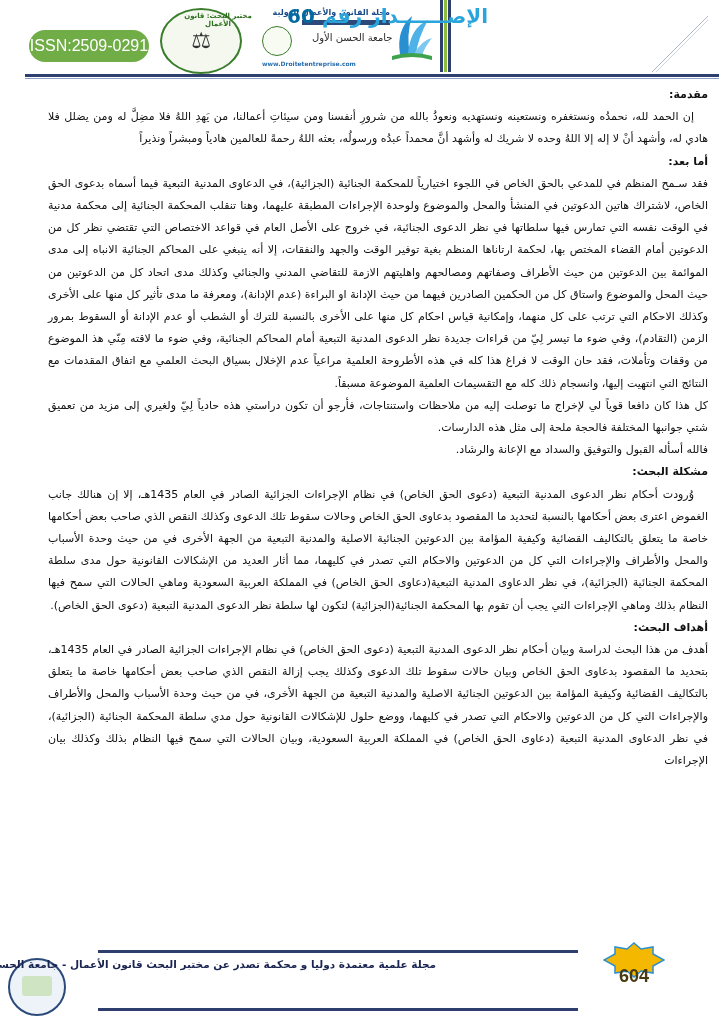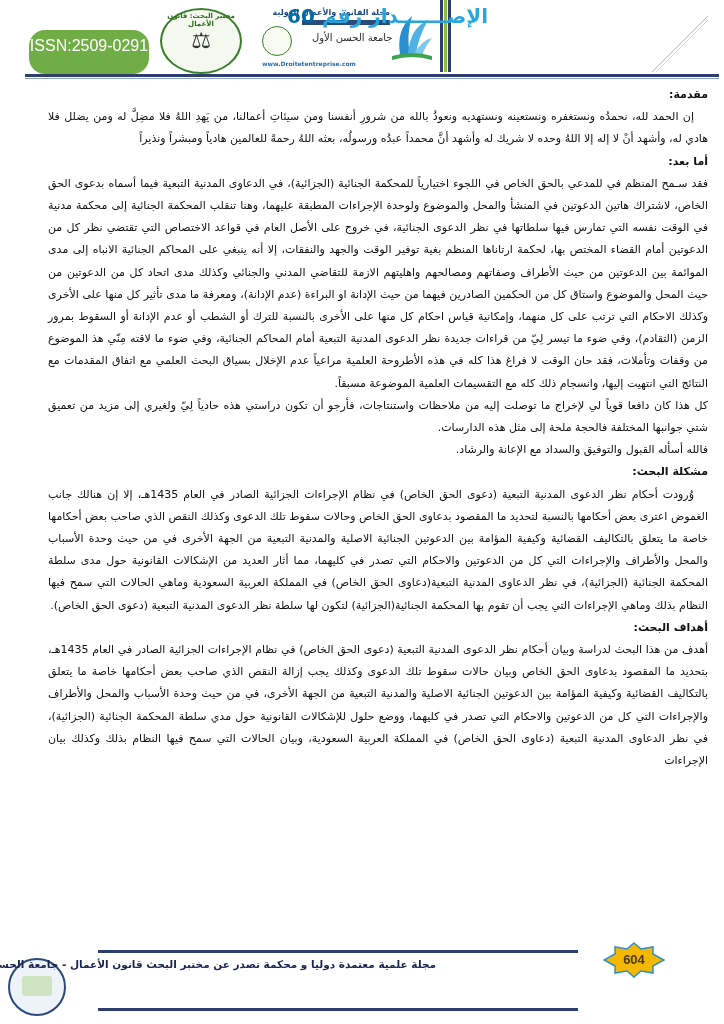--- a/index.html
+++ b/index.html
@@ -1,26 +1,26 @@
 <!DOCTYPE html>
 <html><head>
 <meta charset="utf-8">
 <style>
   html, body { margin:0; padding:0; }
   body { width:724px; height:1024px; background:#ffffff; position:relative; overflow:hidden;
          font-family:"DejaVu Sans", sans-serif; color:#111; }
   .header { position:absolute; left:0; top:0; width:724px; height:82px; }
-  .issn { position:absolute; left:29px; top:30px; width:120px; height:44px; background:#70ad47;
+  .issn { position:absolute; left:29px; top:30px; width:120px; height:32px; background:#70ad47;
           border-radius:16px; color:#fff; font-family:"Liberation Sans", sans-serif; font-size:16px;
           line-height:32px; text-align:center; }
   .seal { position:absolute; left:160px; top:8px; width:78px; height:62px; border-radius:50%;
           border:2px solid #3a7d2c; background:#f4f8ef; }
   .seal .scale { position:absolute; left:26px; top:18px; width:26px; height:26px; font-size:22px;
                  color:#333; text-align:center; line-height:26px; }
-  .seal .arc { position:absolute; left:4px; top:2px; width:70px; font-size:7px; color:#2d6e1e;
+  .seal .arc { position:absolute; left:21px; top:2px; width:70px; font-size:7px; color:#2d6e1e;
                text-align:center; font-weight:bold; direction:rtl; }
   .journal-logo { position:absolute; left:256px; top:6px; width:180px; height:62px; }
   .journal-logo .jtitle { position:absolute; right:46px; top:2px; font-size:8px; font-weight:bold; color:#1a4a8a; direction:rtl; white-space:nowrap; }
   .journal-logo .jbar { position:absolute; right:46px; top:14px; width:88px; height:5px; background:#2b4a7a; }
   .journal-logo .mini-seal { position:absolute; left:6px; top:20px; width:28px; height:28px; border-radius:50%; border:1.5px solid #3a7d2c; background:#f7fbf2; }
   .journal-logo .uni { position:absolute; left:56px; top:26px; font-size:10px; color:#2b2b2b; direction:rtl; white-space:nowrap; }
   .journal-logo .www { position:absolute; left:6px; top:54px; font-size:6px; color:#2b6fb0; font-weight:bold; }
   .journal-logo .leaf { position:absolute; right:4px; top:4px; width:40px; height:52px; }
   .vbars { position:absolute; left:440px; top:0; width:12px; height:72px; }
   .vbars span { position:absolute; top:0; height:72px; width:3px; }
@@ -42,22 +42,22 @@
   .footer { position:absolute; left:0; top:930px; width:584px; height:94px; }
   .f-seal { position:absolute; left:8px; top:28px; width:54px; height:54px; border-radius:50%;
             border:2px solid #2b4a7a; background:#eef3fa; }
   .f-seal .inner { position:absolute; left:12px; top:16px; width:30px; height:20px; background:#cfe4c2; border-radius:3px; }
   .f-rule-top { position:absolute; left:98px; top:20px; width:480px; height:3px; background:#2e3f6e; }
   .f-rule-bot { position:absolute; left:98px; top:78px; width:480px; height:3px; background:#2e3f6e; }
   .f-line1 { position:absolute; right:148px; top:28px; direction:rtl; font-size:10.5px; font-weight:bold; color:#1a2450; white-space:nowrap; }
   .f-line2 { position:absolute; right:148px; top:52px; direction:rtl; font-size:10.5px; font-weight:bold; color:#1a2450; white-space:nowrap; }
   .f-line2 .en { font-family:"Liberation Serif", serif; direction:ltr; unicode-bidi:embed; }
   .page-badge { position:absolute; left:603px; top:12px; width:62px; height:36px; }
-  .page-badge .num { position:absolute; left:0; top:0; width:62px; height:36px; text-align:center;
-                     line-height:36px; font-weight:bold; font-size:13px; color:#4a3a10; font-family:"Liberation Sans", sans-serif; }
+  .page-badge .num { position:absolute; left:0; top:16px; width:62px; height:36px; text-align:center;
+                     line-height:36px; font-weight:bold; font-size:18px; color:#4a3a10; font-family:"Liberation Sans", sans-serif; }
 </style>
 </head>
 <body>
 
 <div class="header">
   <div class="issn">ISSN:2509-0291</div>
 
   <div class="seal">
     <div class="arc">مختبر البحث: قانون الأعمال</div>
     <div class="scale">⚖</div>

